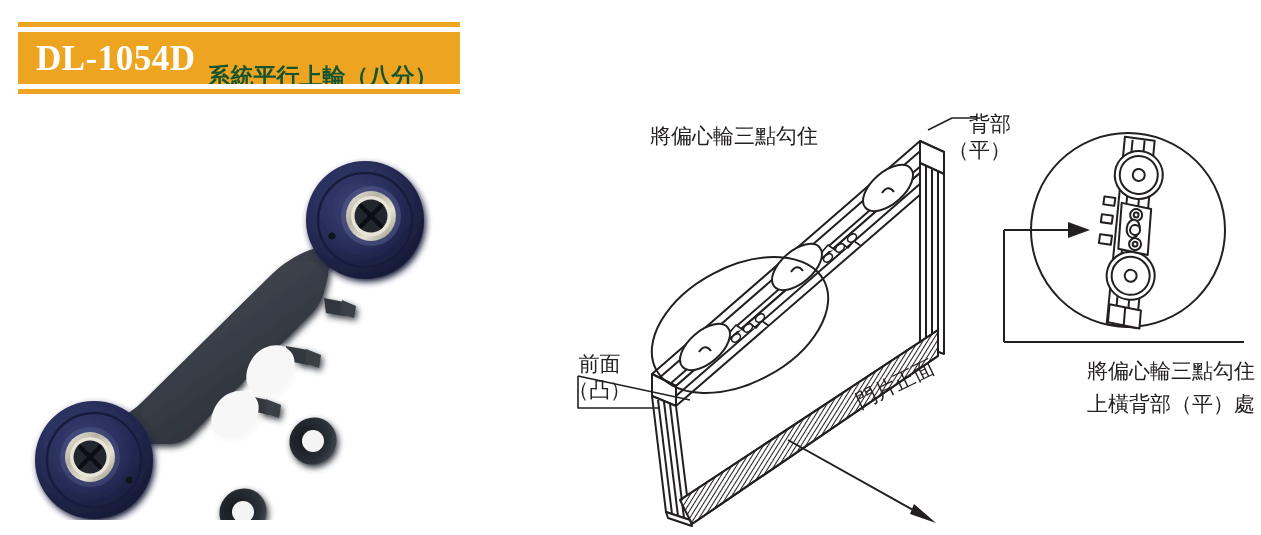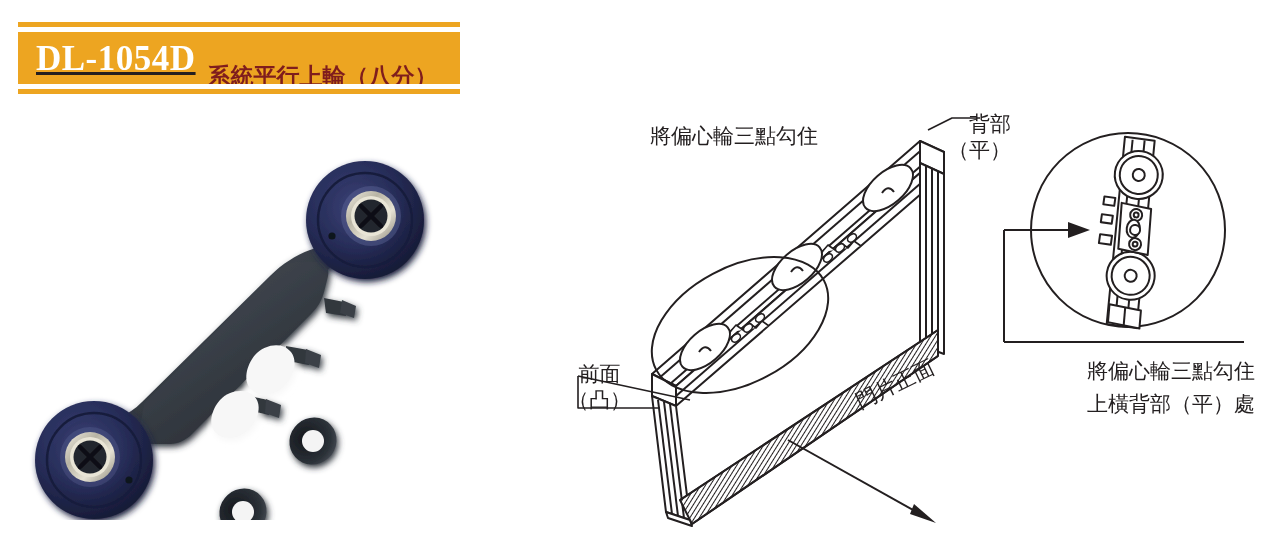--- a/index.html
+++ b/index.html
@@ -38,36 +38,35 @@
     position: absolute;
     left: 0;
     top: 10px;
     width: 442px;
     height: 52px;
     background: #eda521;
     display: flex;
     align-items: center;
     white-space: nowrap;
     overflow: hidden;
-    text-decoration: underline;
   }
   #title-code {
     font-family: "Liberation Serif", "DejaVu Serif", serif;
     font-weight: bold;
     font-size: 35px;
     color: #ffffff;
     letter-spacing: 0.5px;
     margin-left: 18px;
     line-height: 1;
   }
   #title-name {
     font-family: "Liberation Serif", "DejaVu Serif", serif;
     font-weight: bold;
     font-size: 23px;
-    color: #7f1d1d;
+    color: #14532d;
     margin-left: 12px;
     line-height: 1;
     margin-top: 36px;
   }
 
   
   #product-photo {
     position: absolute;
     left: 24px;
     top: 150px;
@@ -95,21 +94,21 @@
   .dwg-label {
     position: absolute;
     font-family: "DejaVu Sans", "Liberation Sans", sans-serif;
     font-size: 21px;
     color: #231f20;
     white-space: nowrap;
     line-height: 1.22;
   }
   #label-steps      { left: 650px; top: 124px; }
   #label-back       { left: 948px; top: 112px; text-align: right; }
-  #label-front      { left: 568px; top: 362px; text-align: center; }
+  #label-front      { left: 568px; top: 352px; text-align: center; }
   #label-door-face  {
     left: 852px; top: 392px;
     transform: rotate(-26deg);
     transform-origin: left top;
   }
   #caption-right {
     position: absolute;
     left: 1036px;
     top: 355px;
     width: 270px;

